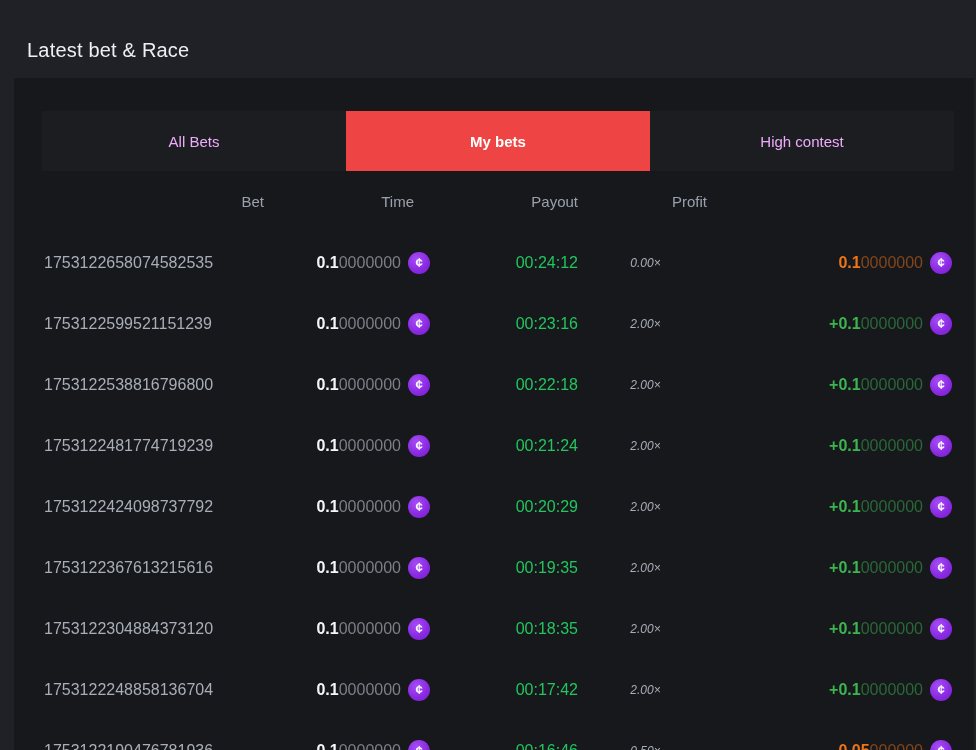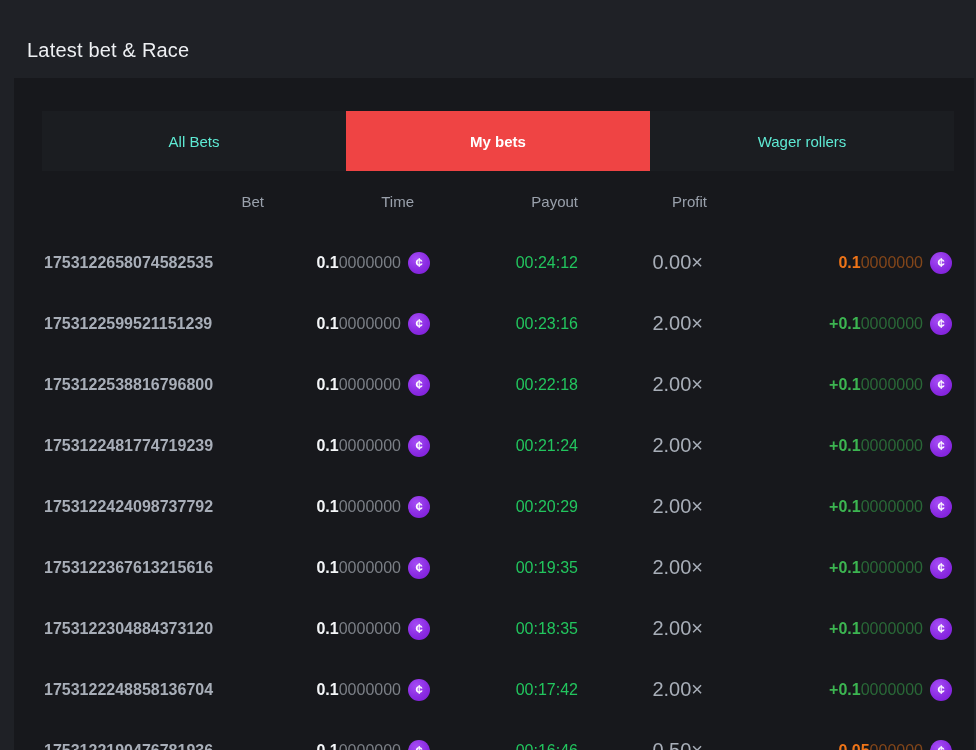--- a/index.html
+++ b/index.html
@@ -22,39 +22,39 @@
     background:#17181c;
     padding:33px 20px 0 28px;
     overflow:hidden;
   }
   
   .tabbar {
     display:flex; height:60px; background:#1b1d21;
   }
   .tab {
     flex:1 1 0; display:flex; align-items:center; justify-content:center;
-    font-size:15px; color:#5eead4; cursor:pointer; border:none; background:transparent;
+    font-size:15px; color:#f0abfc; cursor:pointer; border:none; background:transparent;
     font-family:inherit;
   }
   .tab.active {
     background:#ef4444; color:#ffffff; font-weight:700;
   }
   
   .thead, .row {
     display:grid;
     grid-template-columns:256px 132px 158px 125px 1fr;
     align-items:center;
     height:61px;
   }
   .thead { color:#9aa1ac; font-size:15px; }
   .cell { white-space:nowrap; }
-  .c-id   { text-align:left;  padding-left:2px;  color:#a8aeb8; font-size:16px;font-weight:bold; }
+  .c-id   { text-align:left;  padding-left:2px;  color:#a8aeb8; font-size:16px; }
   .c-bet  { display:flex; justify-content:flex-end; align-items:center; font-size:16px; }
   .c-time { text-align:right; padding-right:10px; color:#22c55e; font-size:16px; }
-  .c-payout{ text-align:right; padding-right:10px; color:#a8aeb8; font-size:20px; }
+  .c-payout{ text-align:center; padding-right:10px; color:#a8aeb8; font-size:12px;font-style:italic; }
   .c-profit{ display:flex; justify-content:flex-end; align-items:center; padding-right:2px; font-size:16px; }
   .thead .h-id    { text-align:left; padding-left:2px; }
   .thead .h-bet   { text-align:right; padding-right:34px; }
   .thead .h-time  { text-align:right; padding-right:16px; }
   .thead .h-payout{ text-align:right; padding-right:10px; }
   .thead .h-profit{ text-align:right; padding-right:6px; }
   .b   { font-weight:700; }
   .c-bet .b   { color:#f4f6f8; }
   .c-bet .dim { color:#7b7f86; }
   .c-profit.loss .b   { color:#ee7418; }
@@ -74,21 +74,21 @@
 
 <div class="page-header">
   <h1 class="page-title">Latest bet &amp; Race</h1>
 </div>
 
 <div class="panel">
 
   <div class="tabbar">
     <button class="tab">All Bets</button>
     <button class="tab active">My bets</button>
-    <button class="tab">Wager rollers</button>
+    <button class="tab">High contest</button>
   </div>
 
   <div class="thead">
     <div class="cell h-bet">Bet</div>
     <div class="cell h-time">Time</div>
     <div class="cell h-payout">Payout</div>
     <div class="cell h-profit">Profit</div>
   </div>
 
   <div id="rows">

